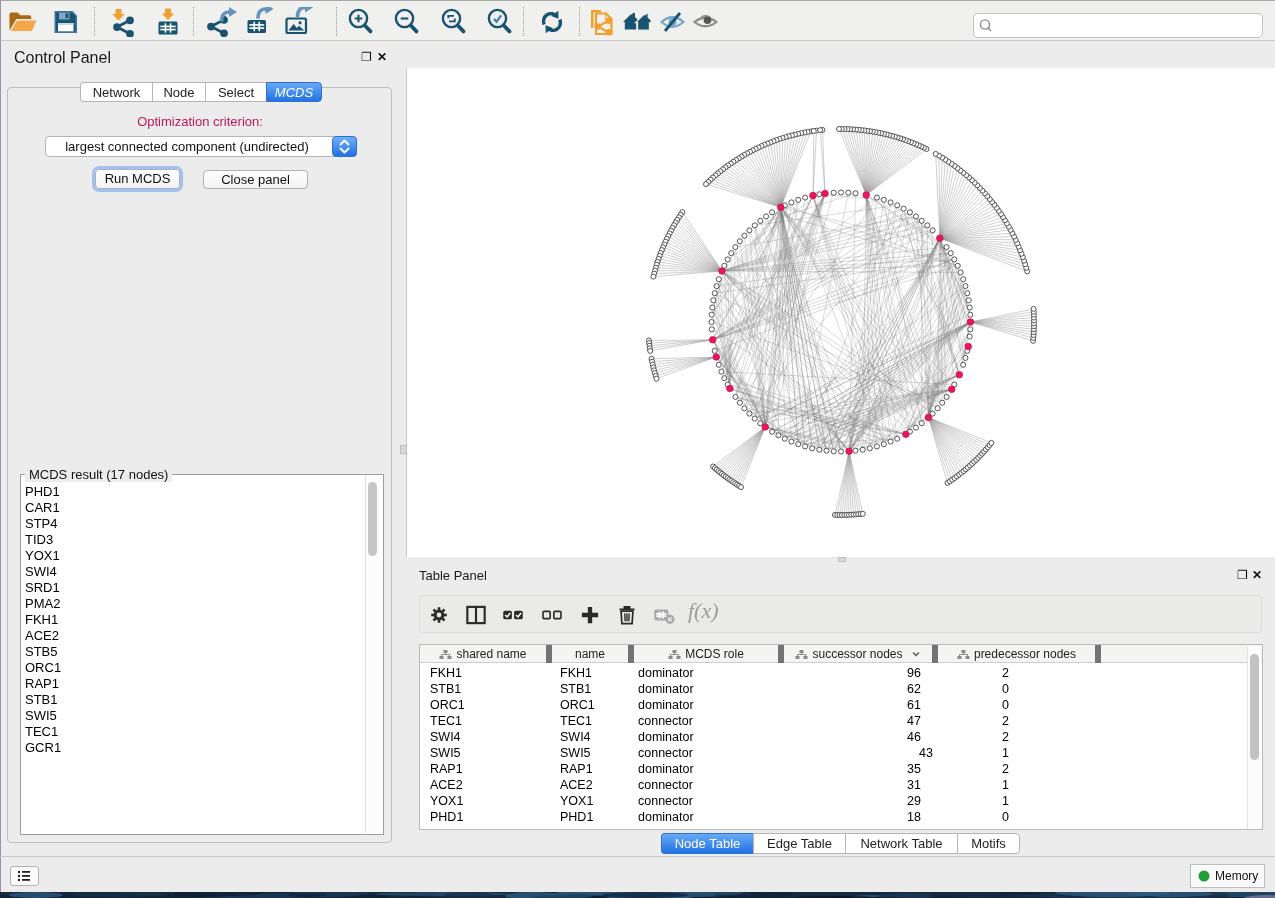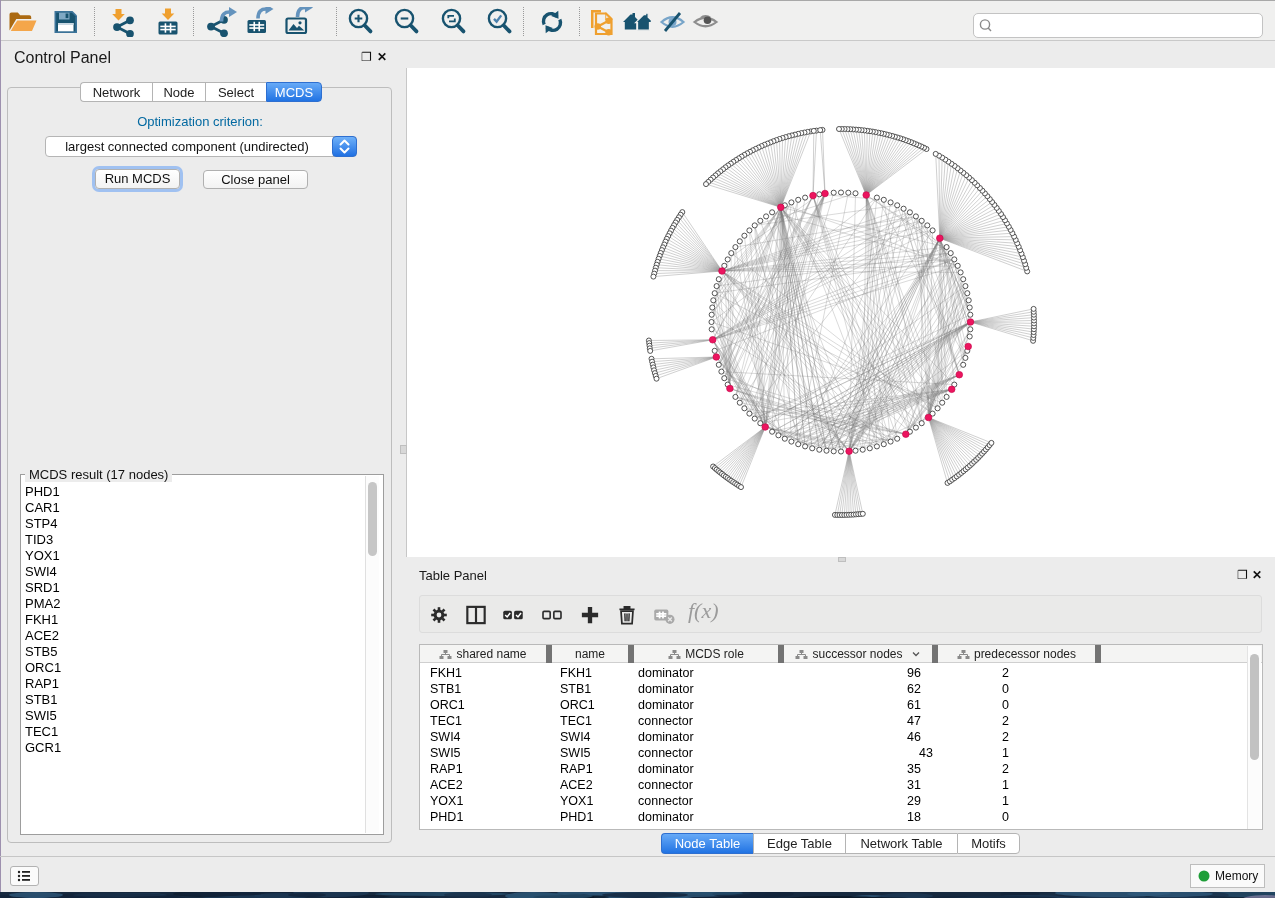--- a/index.html
+++ b/index.html
@@ -13,21 +13,21 @@
   #searchbox { position:absolute; left:973px; top:12px; width:290px; height:25px; background:#fff; border:1px solid #c3c3c3; border-radius:5px; }
   
   #cp-title { left:14px; top:49px; font-size:16px; color:#1a1a1a; }
   .paneltop-ico { position:absolute; top:51px; font-size:12px; color:#111; }
   .tabbar { position:absolute; display:flex; z-index:5; }
   .tabbar .tab { height:20px; font-size:13px; color:#222; background:#fff; border:1px solid #b4b4b4; border-right:none; display:flex; align-items:center; justify-content:center; }
   .tabbar .tab:first-child { border-radius:4px 0 0 4px; }
   .tabbar .tab:last-child { border-radius:0 4px 4px 0; border-right:1px solid #b4b4b4; }
   .tabbar .tab.sel { background:linear-gradient(#67aaf7,#2173e3); color:#fff; border-color:#2e6fd0; }
   #cp-panel { left:7px; top:87px; width:385px; height:756px; border:1px solid #bdbdbd; border-radius:4px; }
-  #opt-label { left:0px; top:114px; width:400px; text-align:center; font-size:13px; color:#0369a1; }
+  #opt-label { left:0px; top:114px; width:400px; text-align:center; font-size:13px; color:#be185d; }
   #dropdown { left:45px; top:136px; width:312px; height:21px; background:#fff; border:1px solid #b5b5b5; border-radius:4px; font-size:13px; color:#111; text-align:center; line-height:19px; padding-right:28px; }
   #dd-spin { position:absolute; right:-1px; top:-1px; width:25px; height:21px; border-radius:4px; background:linear-gradient(#6fb1f9,#2070e2); border:1px solid #2e6fd0; }
   .btn { position:absolute; background:linear-gradient(#ffffff,#f2f2f2); border:1px solid #b0b0b0; border-radius:4px; font-size:13px; color:#111; text-align:center; font-family:"Liberation Sans",sans-serif; }
   #btn-run { left:95px; top:169px; width:85px; height:20px; line-height:18px; box-shadow:0 0 0 3px rgba(110,165,245,.6); }
   #btn-close { left:203px; top:170px; width:105px; height:19px; line-height:17px; }
   #fieldset { left:20px; top:474px; width:364px; height:361px; border:1px solid #9d9d9d; background:#fff; }
   #fs-legend { left:25px; top:467px; background:#ececec; padding:0 4px; font-size:13px; color:#111; }
   #mcds-list { left:21px; top:481px; width:344px; height:352px; font-size:13px; color:#000; line-height:16px; padding-left:4px; padding-top:3px; background:#fff; }
   #list-sb { left:365px; top:476px; width:14px; height:357px; background:#fcfcfc; border-left:1px solid #e0e0e0; }
   #list-sb-thumb { position:absolute; left:2px; top:6px; width:9px; height:74px; background:#c6c6c6; border-radius:5px; }
@@ -172,21 +172,21 @@
 </div>
 <div class="leftedge abs"></div>
 
 <div id="cp-title" class="abs">Control Panel</div>
 <div class="paneltop-ico" style="left:361px; top:50px;">❐</div>
 <div class="paneltop-ico" style="left:377px; top:50px; font-weight:bold;">✕</div>
 <div class="tabbar" style="left:80px; top:82px;">
   <div class="tab" style="width:72px;">Network</div>
   <div class="tab" style="width:53px;">Node</div>
   <div class="tab" style="width:61px;">Select</div>
-  <div class="tab sel" style="width:56px;">MCDS</div>
+  <div class="tab sel" style="width:56px;font-style:italic;">MCDS</div>
 </div>
 <div id="cp-panel" class="abs"></div>
 <div id="opt-label" class="abs">Optimization criterion:</div>
 <div id="dropdown" class="abs">largest connected component (undirected)
   <div id="dd-spin"><svg width="23" height="19" viewBox="0 0 23 19">
         <path d="M7.5 7.5 L11.5 3.5 L15.5 7.5" fill="none" stroke="#fff" stroke-width="2" stroke-linecap="round" stroke-linejoin="round"></path>
         <path d="M7.5 11.5 L11.5 15.5 L15.5 11.5" fill="none" stroke="#fff" stroke-width="2" stroke-linecap="round" stroke-linejoin="round"></path>
       </svg></div>
 </div>
 <div id="btn-run" class="btn">Run MCDS</div>

